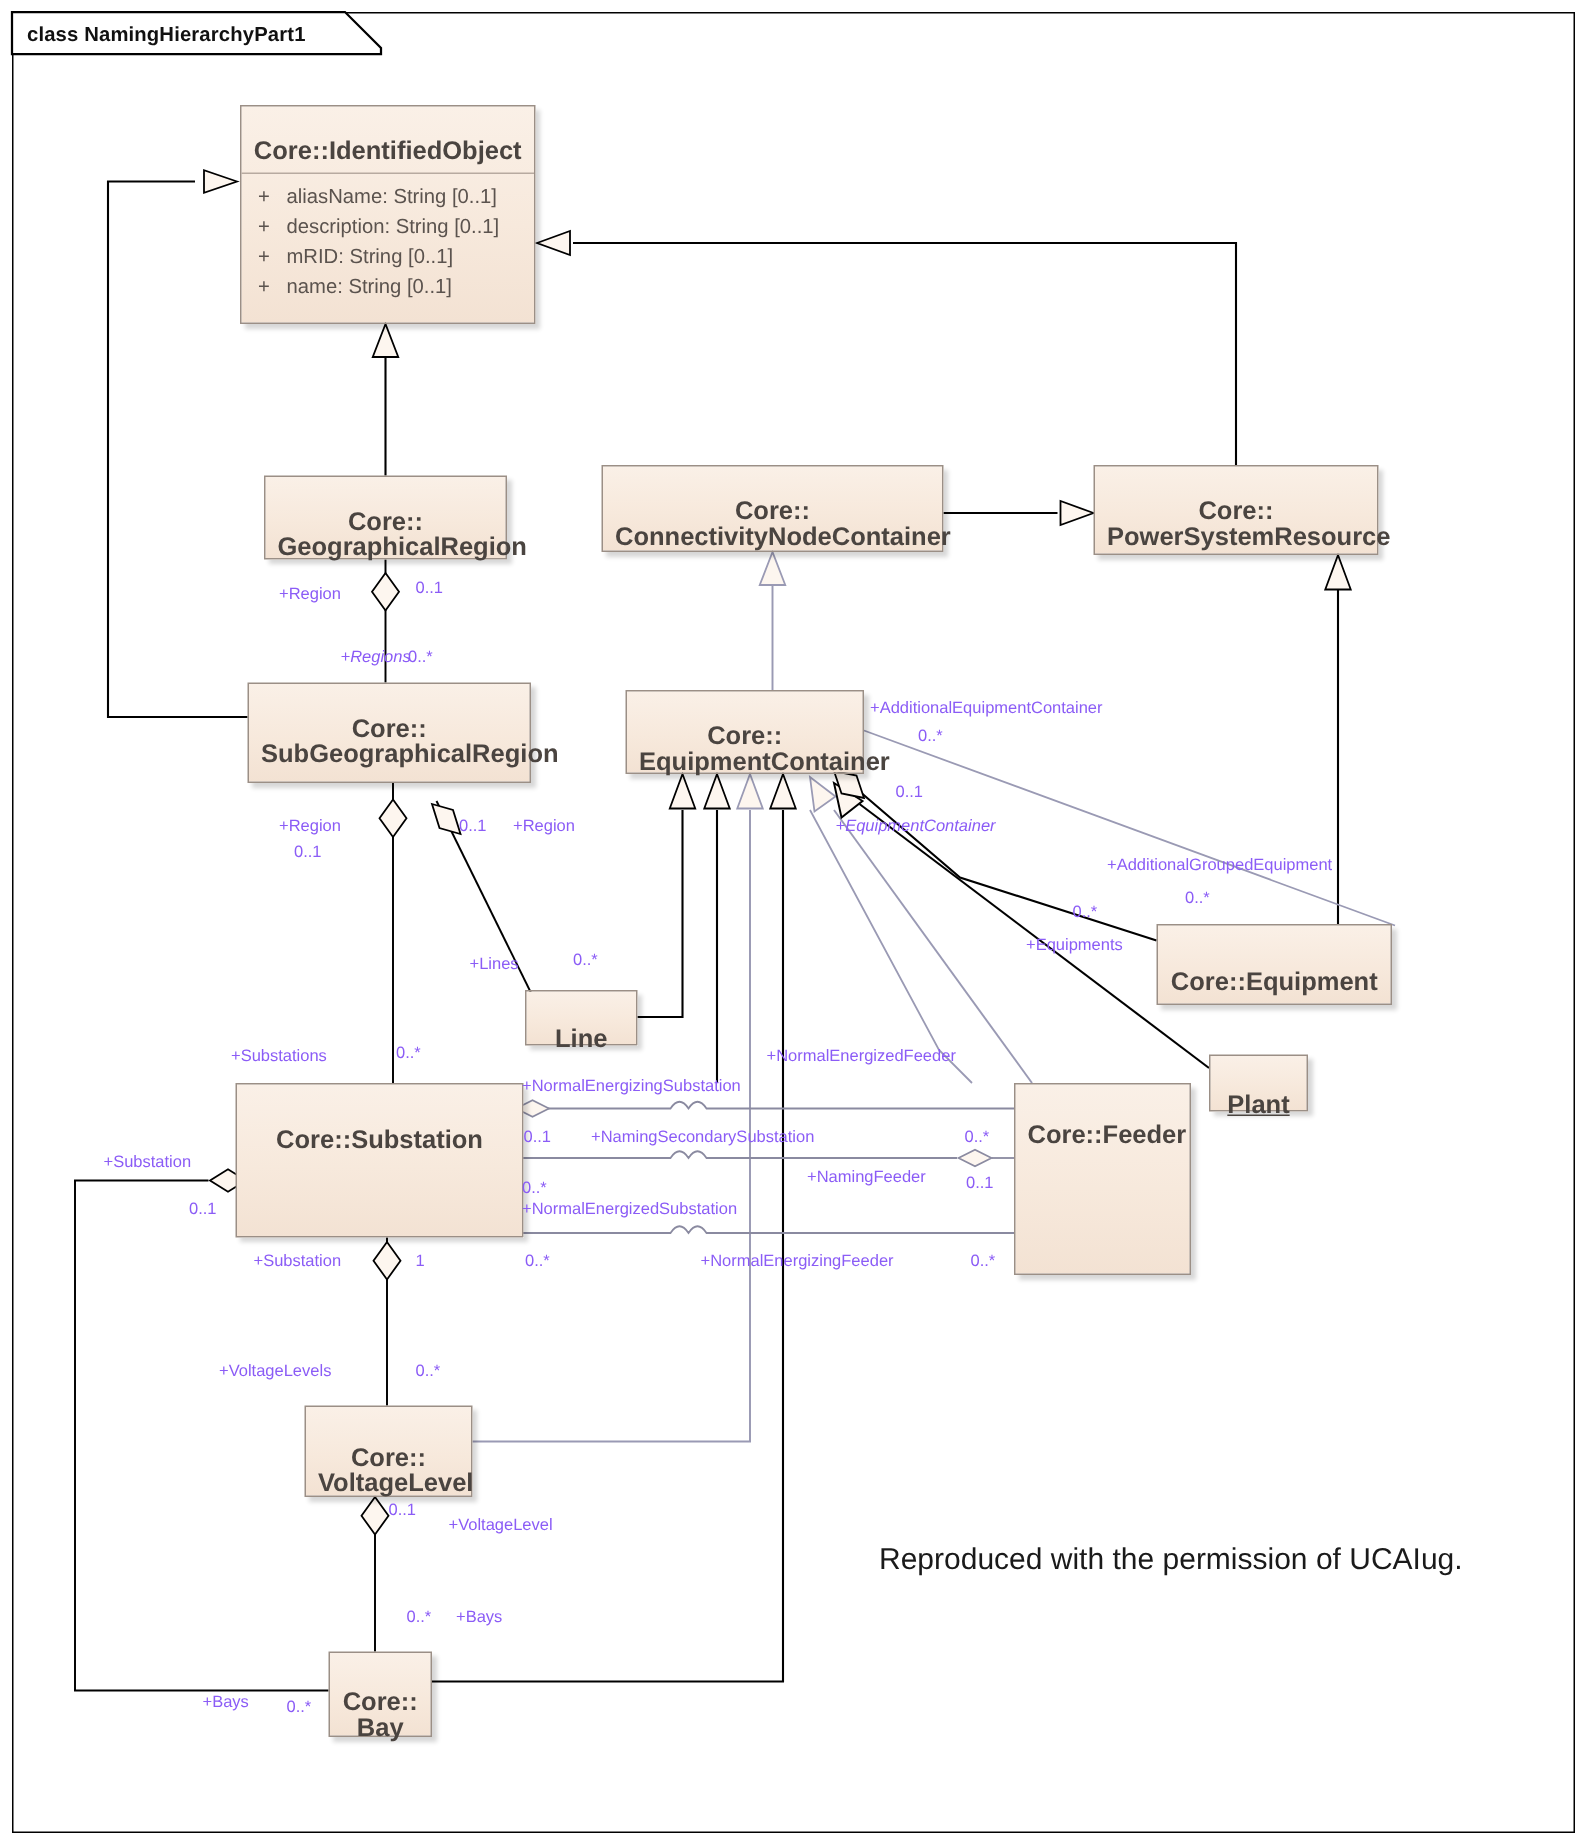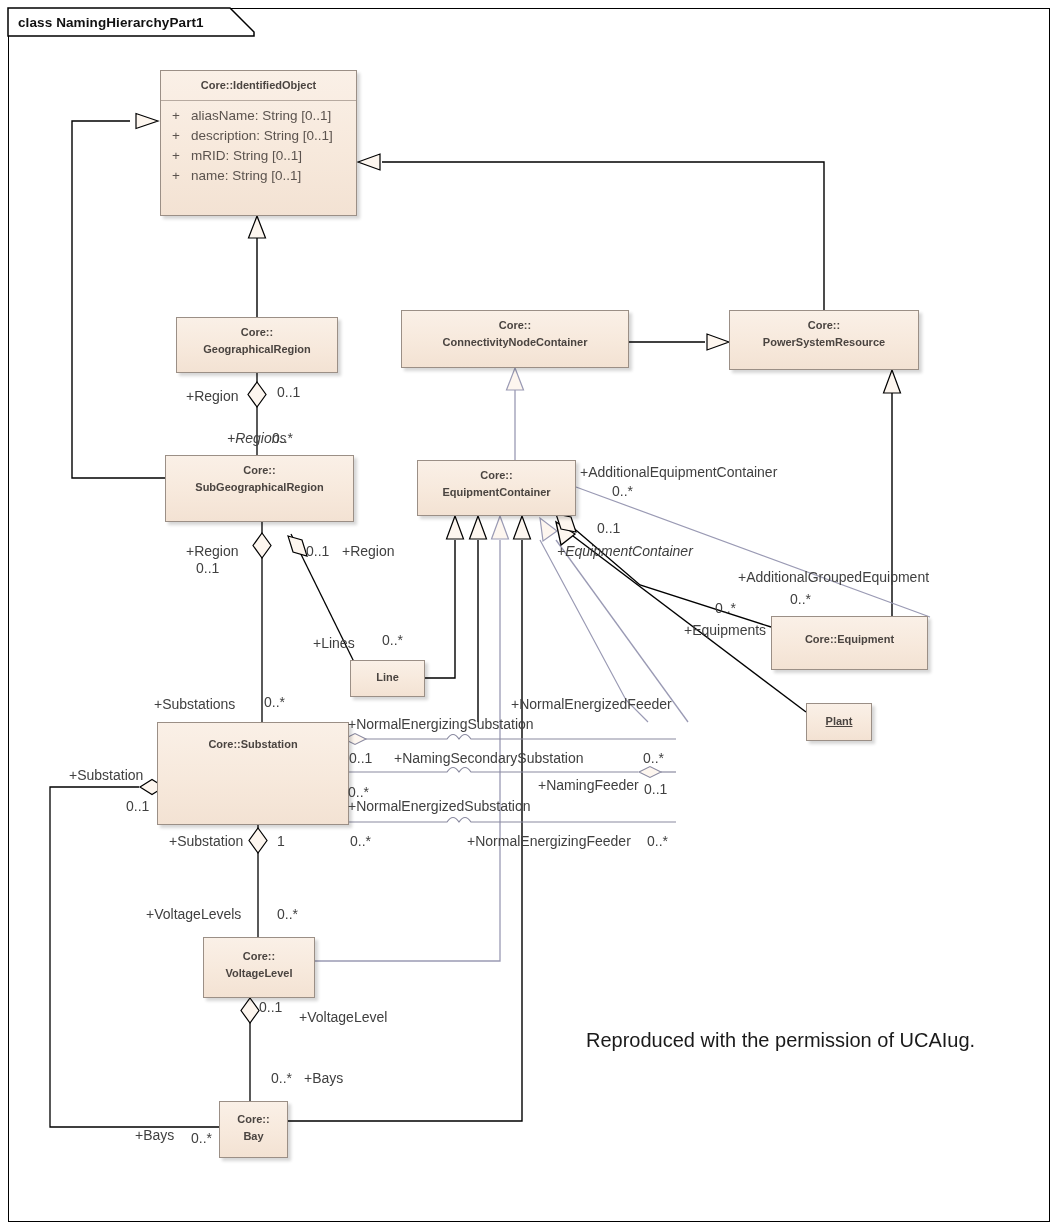--- a/index.html
+++ b/index.html
@@ -10,31 +10,31 @@
   .frame{position:absolute;left:8px;top:8px;width:1042px;height:1214px;border:1.5px solid #000;box-sizing:border-box;}
   .frame-tab{position:absolute;left:8px;top:8px;height:28px;box-sizing:border-box;
              background:#fff;border-right:none;display:flex;align-items:center;padding:0 10px 0 10px;}
   .frame-tab-label{font-size:13.5px;font-weight:bold;color:#111;white-space:nowrap;letter-spacing:.1px;}
 
   
   .cls{position:absolute;box-sizing:border-box;border:1px solid #9b8f86;
        background:linear-gradient(to bottom,#faf0e7 0%,#f7e9dc 55%,#f3e2d3 100%);
        box-shadow:3px 3px 3px rgba(0,0,0,0.16);}
   .cls .hdr{box-sizing:border-box;padding:6px 8px 6px 8px;text-align:center;
-            font-weight:bold;font-size:11px;color:#4a4440;line-height:17px;}
+            font-weight:bold;font-size:17px;color:#4a4440;line-height:17px;margin-top:15px;}
   .cls.has-attrs .hdr{border-bottom:1px solid #b7aaa0;}
   .cls .attrs{padding:5px 0 6px 0;}
   .cls .attr{font-size:13.5px;color:#5b534e;line-height:20px;white-space:nowrap;display:flex;}
   .cls .attr .vis{display:inline-block;width:30px;text-align:center;}
 
   
   svg.overlay{position:absolute;left:0;top:0;width:1059px;height:1232px;pointer-events:none;}
 
   
-  .lbl{position:absolute;font-size:14px;color:#404040;white-space:nowrap;line-height:15px;}
+  .lbl{position:absolute;font-size:11px;color:#8b5cf6;white-space:nowrap;line-height:15px;}
 
   .footer{position:absolute;font-size:20px;color:#1a1a1a;white-space:nowrap;}
 </style>
 </head>
 <body>
 
 <div id="canvas">
 
   <div class="frame"></div>
   <svg class="overlay">
@@ -251,20 +251,25 @@
       <span>Line</span>
     </div>
   </div>
 
   <div class="cls" style="left:157px;top:722px;width:192px;height:103px;">
     <div class="hdr" style="padding-top:13px;">
       <span>Core::Substation</span>
     </div>
   </div>
 
+  <div class="cls" style="left:676px;top:722px;width:118px;height:128px;">
+    <div class="hdr" style="padding-top:10px;">
+      <span>Core::Feeder</span>
+    </div>
+  </div>
 
   <div class="cls" style="left:203px;top:937px;width:112px;height:61px;">
     <div class="hdr" style="padding-top:10px;">
       <span>Core::</span><br>
       <span>VoltageLevel</span>
     </div>
   </div>
 
   <div class="cls" style="left:219px;top:1101px;width:69px;height:57px;">
     <div class="hdr" style="padding-top:9px;">

